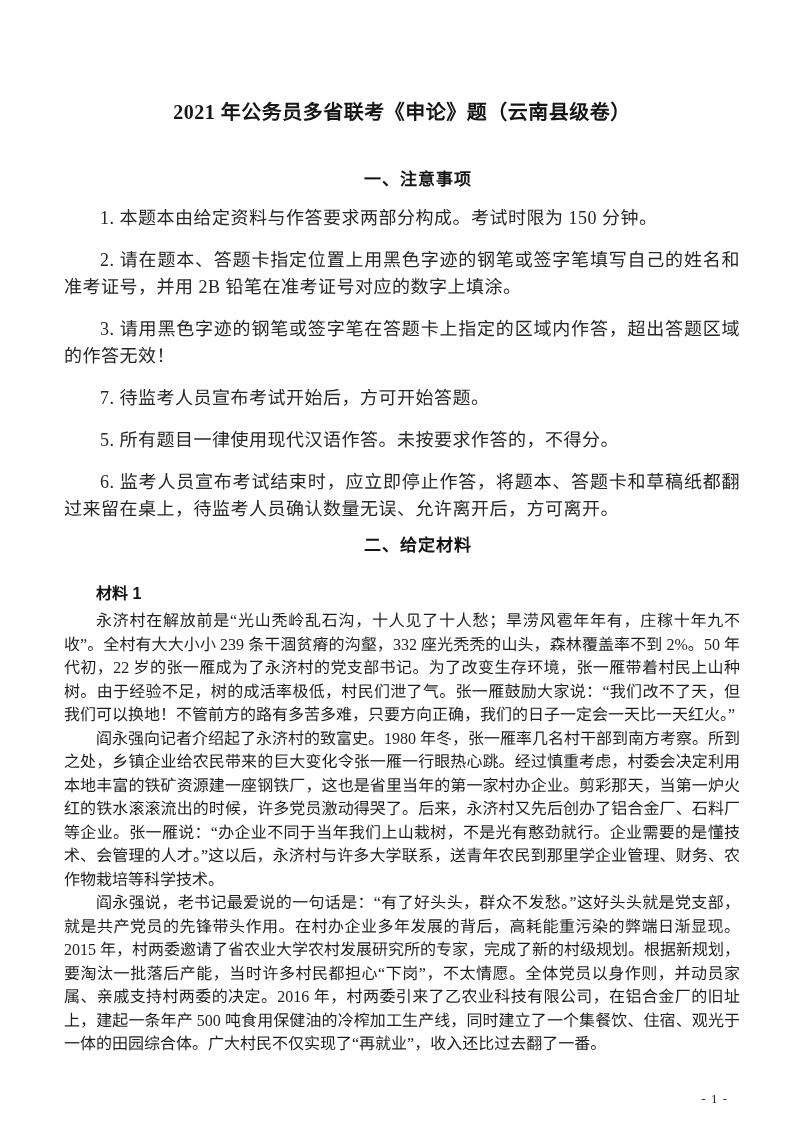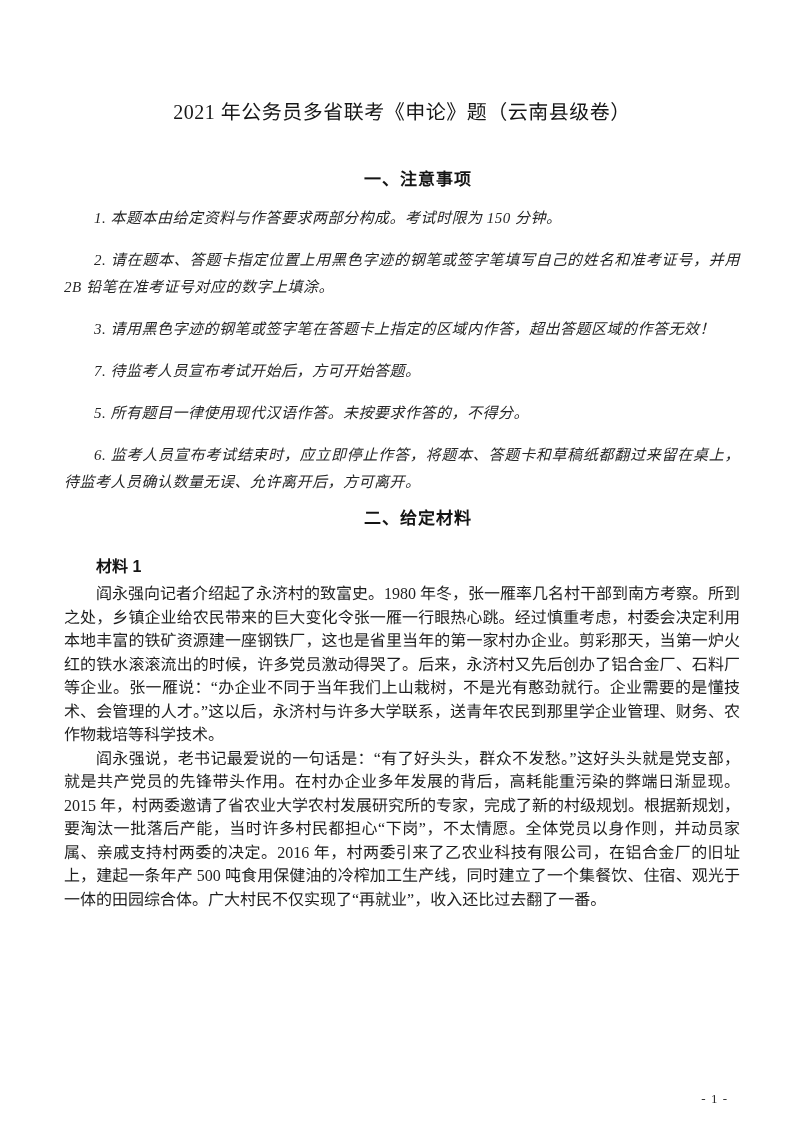--- a/index.html
+++ b/index.html
@@ -16,21 +16,21 @@
     box-sizing: border-box;
     padding: 0 60px 0 64px;
     overflow: hidden;
     color: #1e1e1e;
     font-family: "Liberation Serif", "DejaVu Serif", serif;
   }
   .doc-title {
     margin-top: 96px;
     text-align: center;
     font-size: 20px;
-    font-weight: normal;
+    font-weight: bold;
     letter-spacing: 0.5px;
     color: #161616;
     font-family: "Liberation Serif", "DejaVu Serif", serif;
   }
   .section-heading {
     margin-top: 40px;
     padding-left: 32px;
     font-size: 17px;
     font-weight: bold;
     color: #141414;
@@ -38,26 +38,25 @@
     letter-spacing: 1px;
     text-align: center;
   }
   .section-heading.materials {
     margin-top: 8px;
   }
   .notice-list {
     margin-top: 9px;
   }
   .notice-item {
-    font-size: 15px;
+    font-size: 18px;
     line-height: 27px;
     text-indent: 2em;
     text-align: justify;
     margin: 15px 0 2px 0;
-    font-style: italic;              
     color: #262626;
     letter-spacing: 0.5px;
   }
   .material-label {
     margin-top: 24px;
     padding-left: 32px;
     font-size: 16px;
     font-weight: bold;
     color: #141414;
     font-family: "Liberation Sans", "DejaVu Sans", sans-serif;
@@ -98,19 +97,20 @@
     <p class="notice-item">7. 待监考人员宣布考试开始后，方可开始答题。</p>
     <p class="notice-item">5. 所有题目一律使用现代汉语作答。未按要求作答的，不得分。</p>
     <p class="notice-item">6. 监考人员宣布考试结束时，应立即停止作答，将题本、答题卡和草稿纸都翻过来留在桌上，待监考人员确认数量无误、允许离开后，方可离开。</p>
   </div>
 
   <div class="section-heading materials">二、给定材料</div>
 
   <div class="material-label">材料 1</div>
 
   <div class="material-body">
+    <p class="material-paragraph">永济村在解放前是“光山秃岭乱石沟，十人见了十人愁；旱涝风雹年年有，庄稼十年九不收”。全村有大大小小 239 条干涸贫瘠的沟壑，332 座光秃秃的山头，森林覆盖率不到 2%。50 年代初，22 岁的张一雁成为了永济村的党支部书记。为了改变生存环境，张一雁带着村民上山种树。由于经验不足，树的成活率极低，村民们泄了气。张一雁鼓励大家说：“我们改不了天，但我们可以换地！不管前方的路有多苦多难，只要方向正确，我们的日子一定会一天比一天红火。”</p>
     <p class="material-paragraph">阎永强向记者介绍起了永济村的致富史。1980 年冬，张一雁率几名村干部到南方考察。所到之处，乡镇企业给农民带来的巨大变化令张一雁一行眼热心跳。经过慎重考虑，村委会决定利用本地丰富的铁矿资源建一座钢铁厂，这也是省里当年的第一家村办企业。剪彩那天，当第一炉火红的铁水滚滚流出的时候，许多党员激动得哭了。后来，永济村又先后创办了铝合金厂、石料厂等企业。张一雁说：“办企业不同于当年我们上山栽树，不是光有憨劲就行。企业需要的是懂技术、会管理的人才。”这以后，永济村与许多大学联系，送青年农民到那里学企业管理、财务、农作物栽培等科学技术。</p>
     <p class="material-paragraph">阎永强说，老书记最爱说的一句话是：“有了好头头，群众不发愁。”这好头头就是党支部，就是共产党员的先锋带头作用。在村办企业多年发展的背后，高耗能重污染的弊端日渐显现。2015 年，村两委邀请了省农业大学农村发展研究所的专家，完成了新的村级规划。根据新规划，要淘汰一批落后产能，当时许多村民都担心“下岗”，不太情愿。全体党员以身作则，并动员家属、亲戚支持村两委的决定。2016 年，村两委引来了乙农业科技有限公司，在铝合金厂的旧址上，建起一条年产 500 吨食用保健油的冷榨加工生产线，同时建立了一个集餐饮、住宿、观光于一体的田园综合体。广大村民不仅实现了“再就业”，收入还比过去翻了一番。</p>
   </div>
 
   <div class="page-number">- 1 -</div>
 
 </div>
 
 </body></html>

